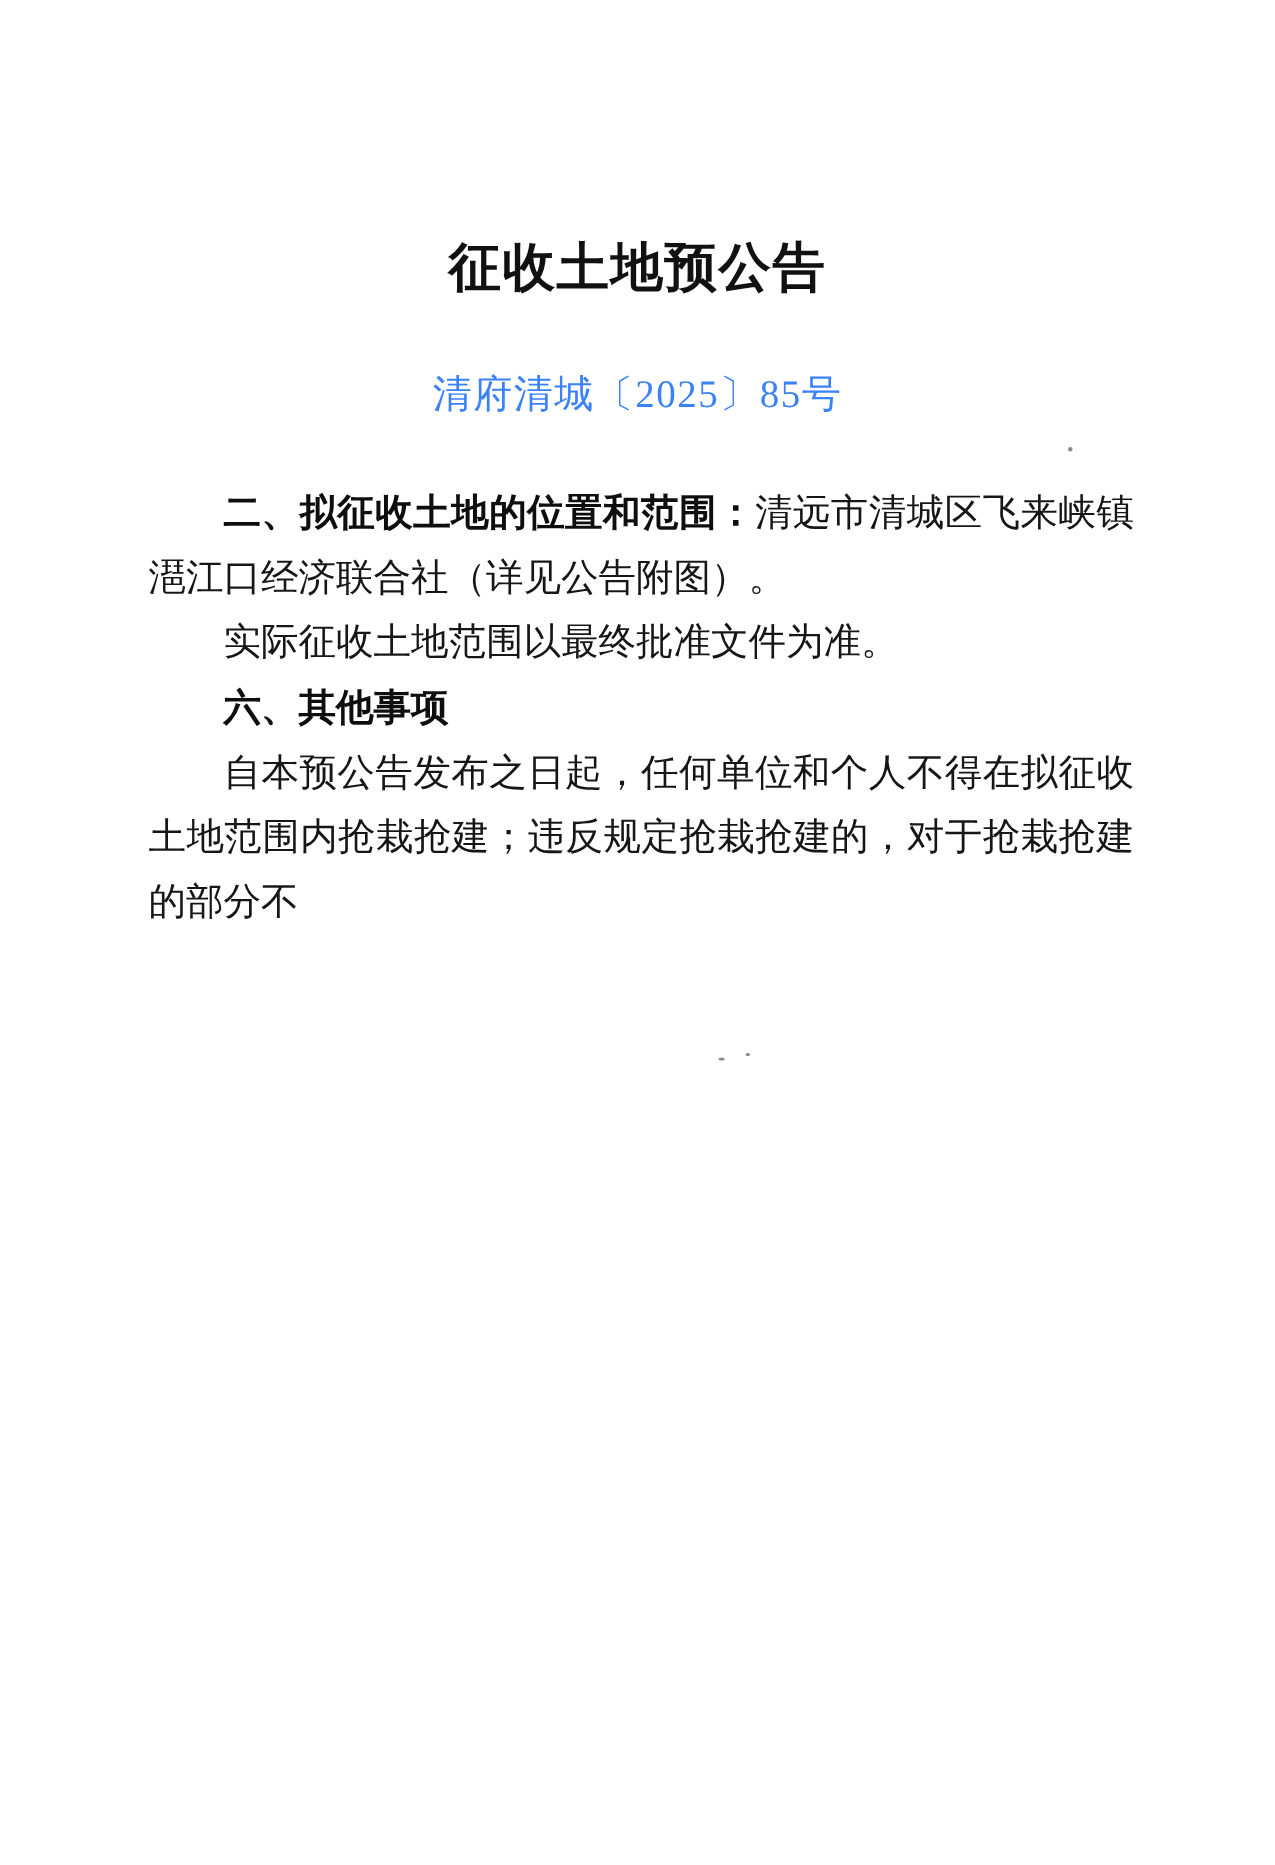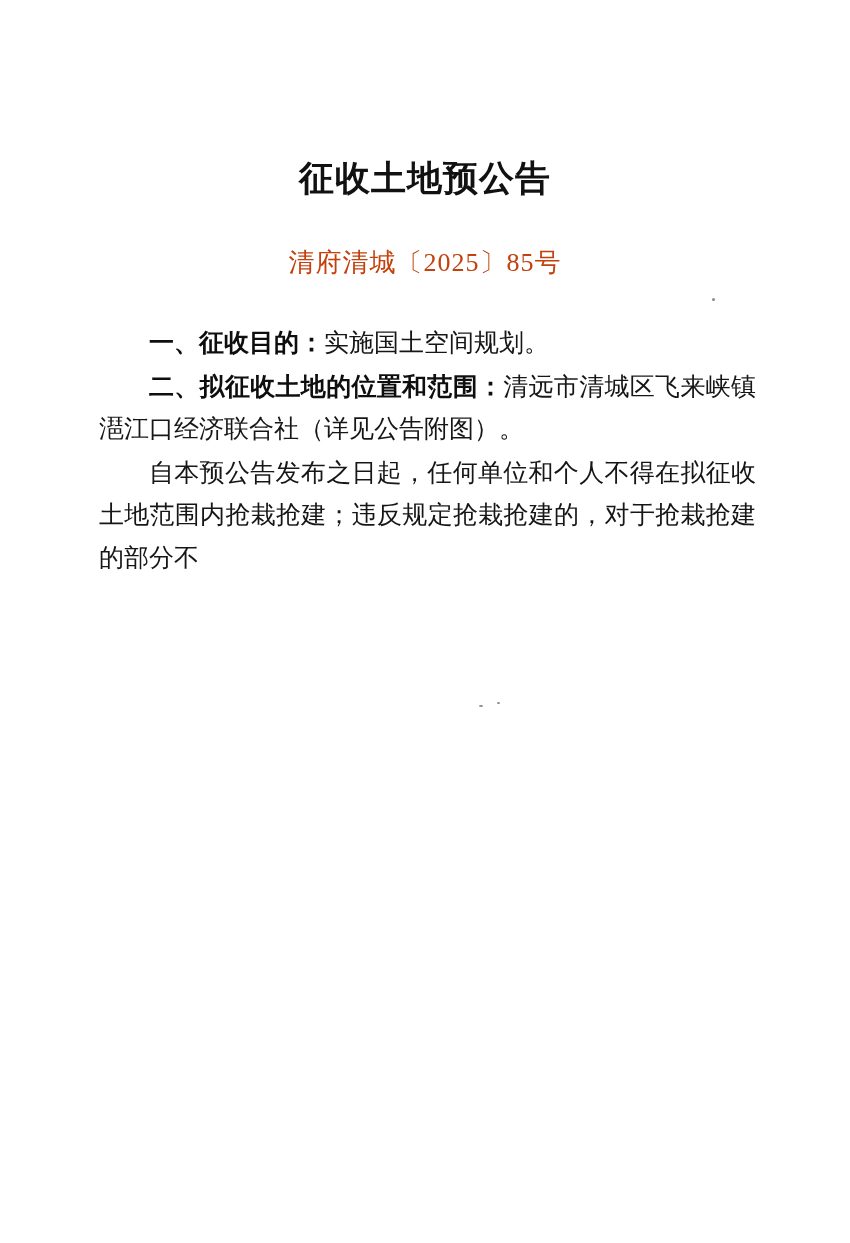--- a/index.html
+++ b/index.html
@@ -30,21 +30,21 @@
   }
   .doc-number {
     position: absolute;
     top: 245px;
     left: 0;
     width: 100%;
     text-align: center;
     font-size: 26px;
     font-weight: 400;
     letter-spacing: 1px;
-    color: #c2410c;
+    color: #3b82f6;
   }
   .doc-body {
     position: absolute;
     top: 321px;
     left: 99px;
     width: 657px;
     font-size: 25px;
     line-height: 42.6px;
     text-align: justify;
     color: #161616;
@@ -83,28 +83,29 @@
 
 <div class="page">
 
   <div class="doc-title">征收土地预公告</div>
 
   <div class="doc-number">清府清城〔2025〕85号</div>
 
   <div class="doc-body">
 
 
-    <p class="para"><span class="lead">一、征收目的：</span><span>实施国土空间规划。</span></p>
 
     <p class="para"><span class="lead">二、拟征收土地的位置和范围：</span><span>清远市清城区飞来峡镇潖江口经济联合社（详见公告附图）。</span></p>
+
+    <p class="para"><span class="lead"></span><span>实际征收土地范围以最终批准文件为准。</span></p>
 
 
 
 
-
+    <p class="para"><span class="lead">六、其他事项</span><span></span></p>
 
     <p class="para"><span class="lead"></span><span>自本预公告发布之日起，任何单位和个人不得在拟征收土地范围内抢栽抢建；违反规定抢栽抢建的，对于抢栽抢建的部分不</span></p>
 
   </div>
 
   <div class="page-number">- 1 -</div>
 
   <div class="speck speck-1"></div>
   <div class="speck speck-2"></div>
   <div class="speck speck-3"></div>

